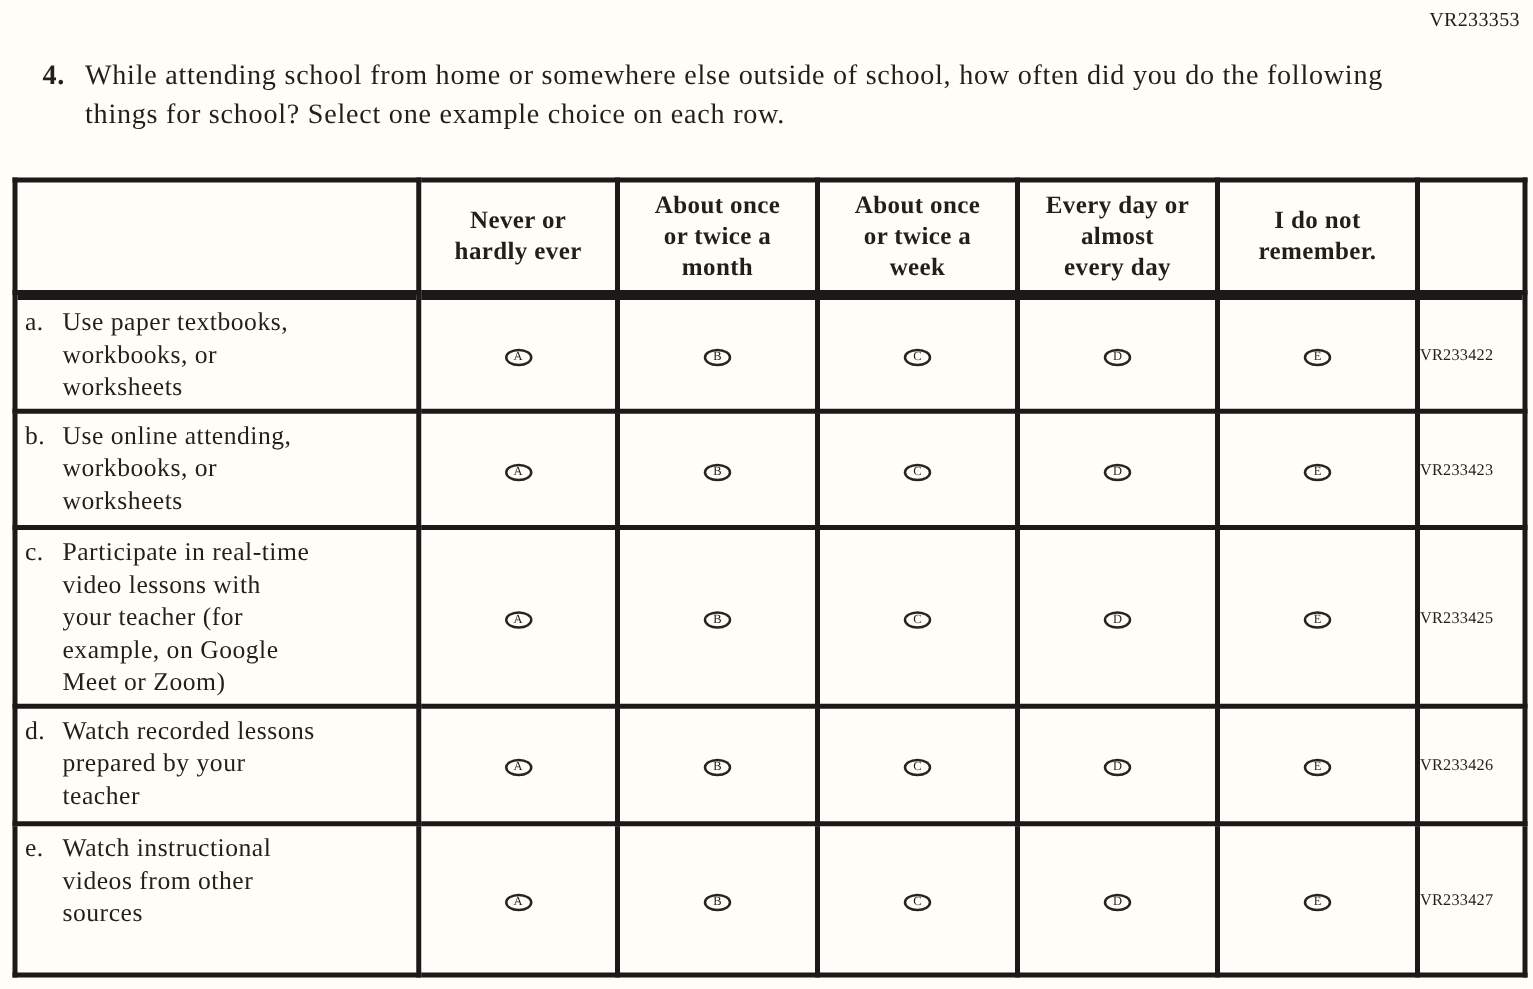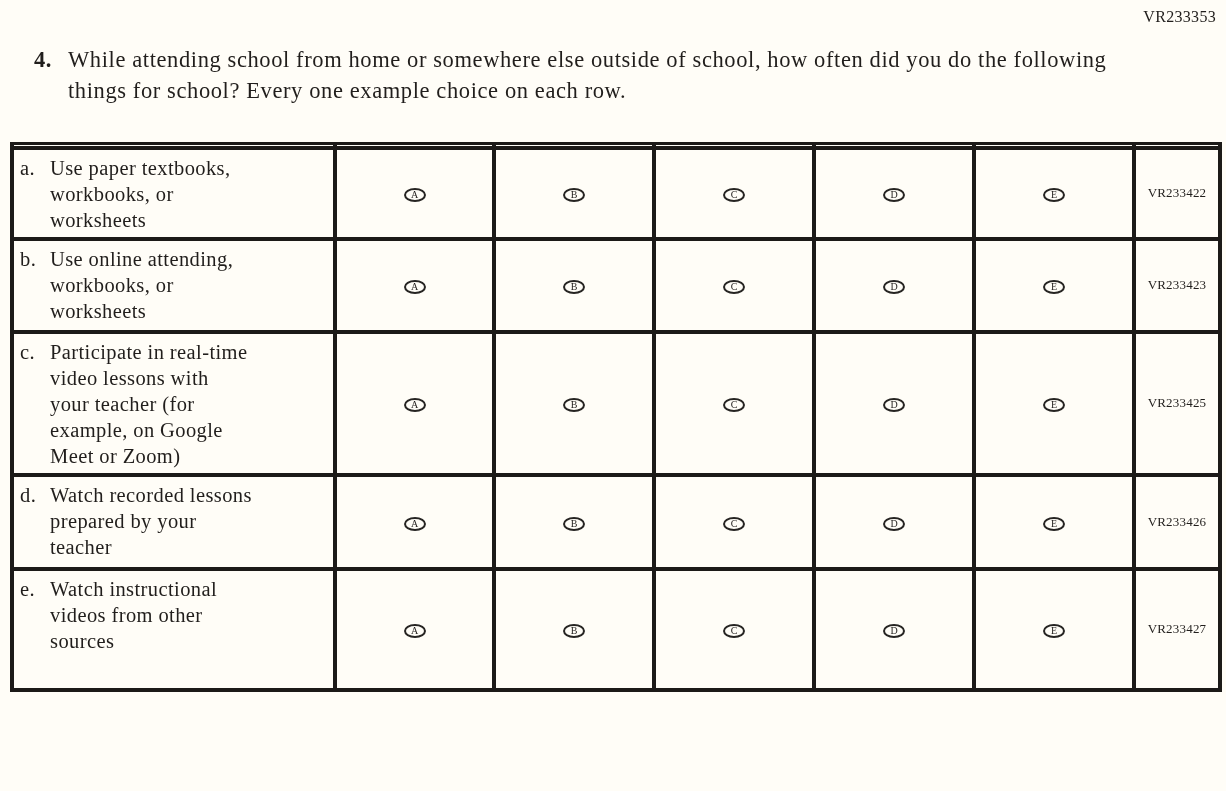--- a/index.html
+++ b/index.html
@@ -81,53 +81,69 @@
     width: 22px; height: 14px;
     border: 2px solid #262422;
     border-radius: 50%;
     font-size: 10px;
     line-height: 10px;
     cursor: pointer;
     background: transparent;
     font-family: "Liberation Serif", serif;
   }
   td.code-cell {
-    text-align: center;
     vertical-align: middle;
     font-size: 13px;
     letter-spacing: 0.2px;
   }
   tr.r-hdr  { height: 90px; }
   tr.r-a    { height: 89px; }
   tr.r-b    { height: 93px; }
   tr.r-c    { height: 127px; }
   tr.r-d    { height: 94px; }
   tr.r-e    { height: 121px; }
 </style>
 </head>
 <body>
 
 <div class="page-code">VR233353</div>
 
 <div class="question">
   <span class="q-num">4.</span>
-  <span class="q-text"><span>While attending school from home or somewhere else outside of school, how often did you do the following things for school? Every </span><b>one</b><span> example choice on each row.</span></span>
+  <span class="q-text"><span>While attending school from home or somewhere else outside of school, how often did you do the following things for school? Select </span><b>one</b><span> example choice on each row.</span></span>
 </div>
 
 <table class="grid">
   <colgroup>
     <col style="width:323px">
       <col style="width:159px">
       <col style="width:160px">
     <col style="width:160px">
       <col style="width:160px">
       <col style="width:160px">
     <col style="width:86px">
   </colgroup>
   <tbody>
+      <tr class="r-hdr">
+    <th class="hdr"></th>
+    <th class="hdr">Never or
+hardly ever</th>
+    <th class="hdr">About once
+or twice a
+month</th>
+    <th class="hdr">About once
+or twice a
+week</th>
+    <th class="hdr">Every day or
+almost
+every day</th>
+    <th class="hdr">I do not
+remember.</th>
+    <th class="hdr"></th>
+  </tr>
   <tr class="spacer">
     <td></td>
         <td></td>
     <td></td>
         <td></td>
     <td></td>
         <td></td>
     <td></td>
   </tr>
 

